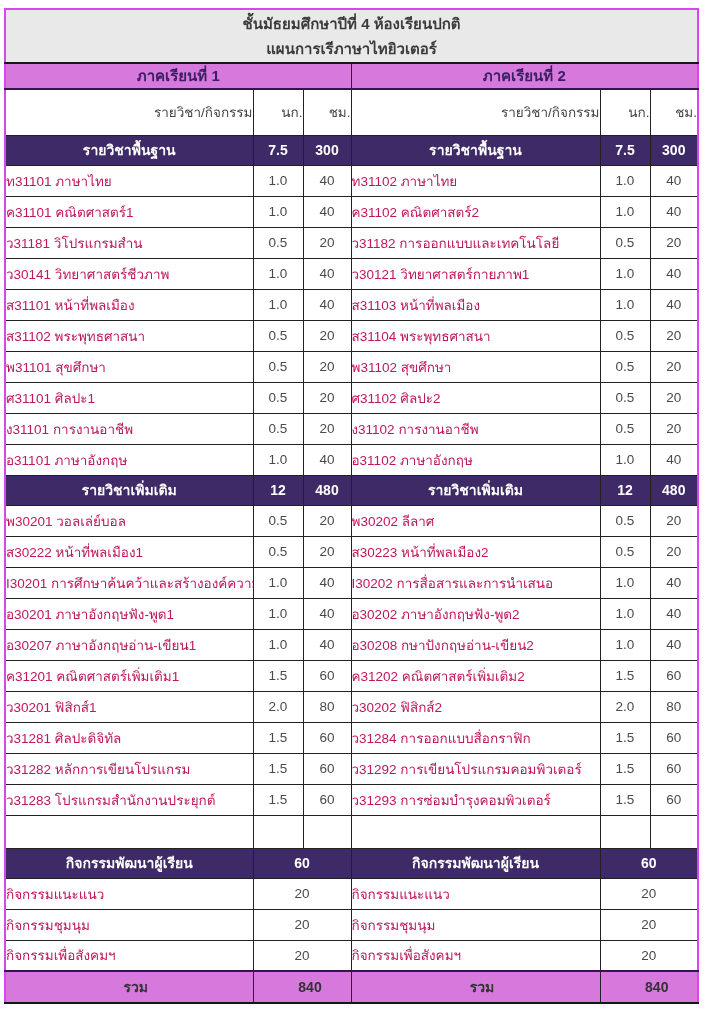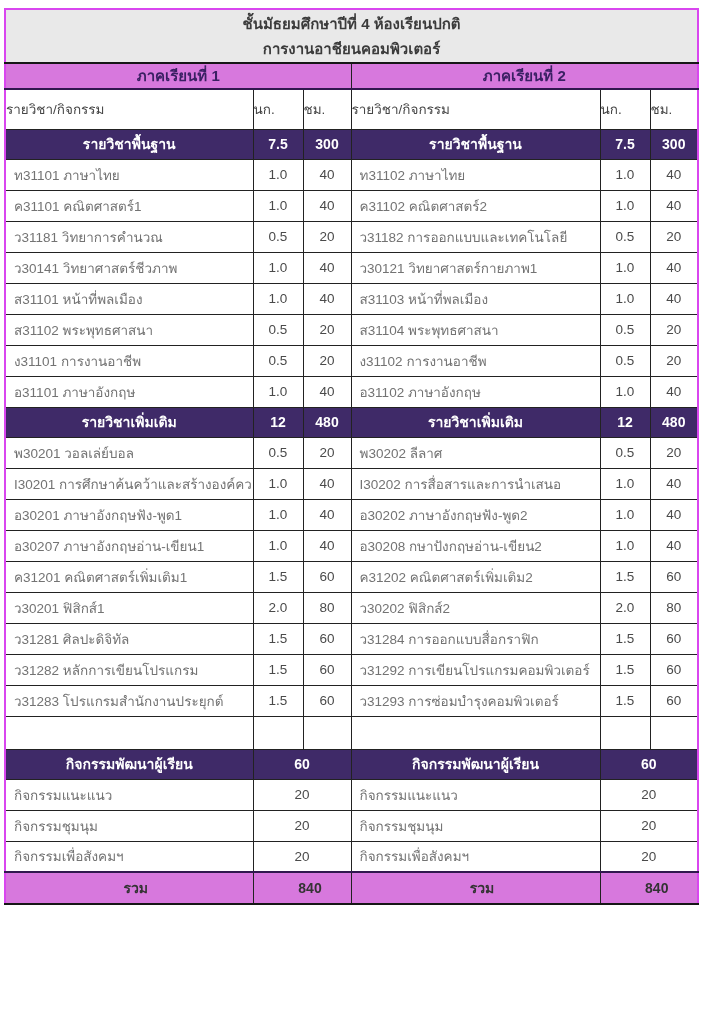--- a/index.html
+++ b/index.html
@@ -23,29 +23,29 @@
     height:54px;text-align:center;
     color:#3b3b3b;font-weight:bold;font-size:15px;line-height:1.7;
     border-bottom:2px solid #161616;
   }
   tr.sem-row td{
     background:var(--pink,#d778dd);
     color:#3a2063;font-weight:bold;font-size:15px;text-align:center;
     height:20px;border-bottom:2px solid #30184e;border-top:2px solid #30184e;
   }
   tr.colhead-row td{
-    height:40px;text-align:left;color:#464646;font-size:13.5px;background:#fff;
+    height:46px;text-align:right;color:#464646;font-size:13.5px;background:#fff;
   }
   tr.sec-row td{
     background:var(--purple,#3f2a68);
     color:#ffffff;font-weight:bold;font-size:14px;text-align:center;
     height:30px;
   }
   td.subj{
-    text-align:left;padding-left:8px;font-size:13.5px;color:#737373;background:#fff;
+    text-align:left;padding-left:0;font-size:13.5px;color:#be185d;background:#fff;
   }
   td.num{
     text-align:center;font-size:13.5px;color:#4a4a4a;background:#fff;
   }
   tr.data-row td{height:31px;}
   tr.empty-row td{height:33px;background:#fff;}
   tr.act-row td{height:31px;}
   tr.total-row td{
     background:var(--pink,#d778dd);height:32px;
     color:#2f2f2f;font-weight:bold;font-size:14px;
@@ -65,21 +65,21 @@
         <col style="width:48px">
       <col style="width:249px">
         <col style="width:50px">
         <col style="width:48px">
     </colgroup>
     <tbody>
 
       <tr class="title-row">
         <td colspan="6">
           <div>ชั้นมัธยมศึกษาปีที่ 4 ห้องเรียนปกติ</div>
-          <div>การงานอาชียนคอมพิวเตอร์</div>
+          <div>แผนการเรีภาษาไทยิวเตอร์</div>
         </td>
       </tr>
 
       <tr class="sem-row">
         <td colspan="3">ภาคเรียนที่ 1</td>
         <td colspan="3">ภาคเรียนที่ 2</td>
       </tr>
 
       <tr class="colhead-row">
         <td>รายวิชา/กิจกรรม</td>
@@ -109,21 +109,21 @@
         </tr>
         <tr class="data-row">
           <td class="subj">ค31101 คณิตศาสตร์1</td>
           <td class="num">1.0</td>
           <td class="num">40</td>
           <td class="subj">ค31102 คณิตศาสตร์2</td>
           <td class="num">1.0</td>
           <td class="num">40</td>
         </tr>
         <tr class="data-row">
-          <td class="subj">ว31181 วิทยาการคำนวณ</td>
+          <td class="subj">ว31181 วิโปรแกรมสำน</td>
           <td class="num">0.5</td>
           <td class="num">20</td>
           <td class="subj">ว31182 การออกแบบและเทคโนโลยี</td>
           <td class="num">0.5</td>
           <td class="num">20</td>
         </tr>
         <tr class="data-row">
           <td class="subj">ว30141 วิทยาศาสตร์ชีวภาพ</td>
           <td class="num">1.0</td>
           <td class="num">40</td>
@@ -137,20 +137,36 @@
           <td class="num">40</td>
           <td class="subj">ส31103 หน้าที่พลเมือง</td>
           <td class="num">1.0</td>
           <td class="num">40</td>
         </tr>
         <tr class="data-row">
           <td class="subj">ส31102 พระพุทธศาสนา</td>
           <td class="num">0.5</td>
           <td class="num">20</td>
           <td class="subj">ส31104 พระพุทธศาสนา</td>
+          <td class="num">0.5</td>
+          <td class="num">20</td>
+        </tr>
+        <tr class="data-row">
+          <td class="subj">พ31101 สุขศึกษา</td>
+          <td class="num">0.5</td>
+          <td class="num">20</td>
+          <td class="subj">พ31102 สุขศึกษา</td>
+          <td class="num">0.5</td>
+          <td class="num">20</td>
+        </tr>
+        <tr class="data-row">
+          <td class="subj">ศ31101 ศิลปะ1</td>
+          <td class="num">0.5</td>
+          <td class="num">20</td>
+          <td class="subj">ศ31102 ศิลปะ2</td>
           <td class="num">0.5</td>
           <td class="num">20</td>
         </tr>
         <tr class="data-row">
           <td class="subj">ง31101 การงานอาชีพ</td>
           <td class="num">0.5</td>
           <td class="num">20</td>
           <td class="subj">ง31102 การงานอาชีพ</td>
           <td class="num">0.5</td>
           <td class="num">20</td>
@@ -175,20 +191,28 @@
 
       <tr class="data-row">
           <td class="subj">พ30201 วอลเล่ย์บอล</td>
           <td class="num">0.5</td>
           <td class="num">20</td>
           <td class="subj">พ30202 ลีลาศ</td>
           <td class="num">0.5</td>
           <td class="num">20</td>
         </tr>
         <tr class="data-row">
+          <td class="subj">ส30222 หน้าที่พลเมือง1</td>
+          <td class="num">0.5</td>
+          <td class="num">20</td>
+          <td class="subj">ส30223 หน้าที่พลเมือง2</td>
+          <td class="num">0.5</td>
+          <td class="num">20</td>
+        </tr>
+        <tr class="data-row">
           <td class="subj">I30201 การศึกษาค้นคว้าและสร้างองค์ความรู้</td>
           <td class="num">1.0</td>
           <td class="num">40</td>
           <td class="subj">I30202 การสื่อสารและการนำเสนอ</td>
           <td class="num">1.0</td>
           <td class="num">40</td>
         </tr>
         <tr class="data-row">
           <td class="subj">อ30201 ภาษาอังกฤษฟัง-พูด1</td>
           <td class="num">1.0</td>

